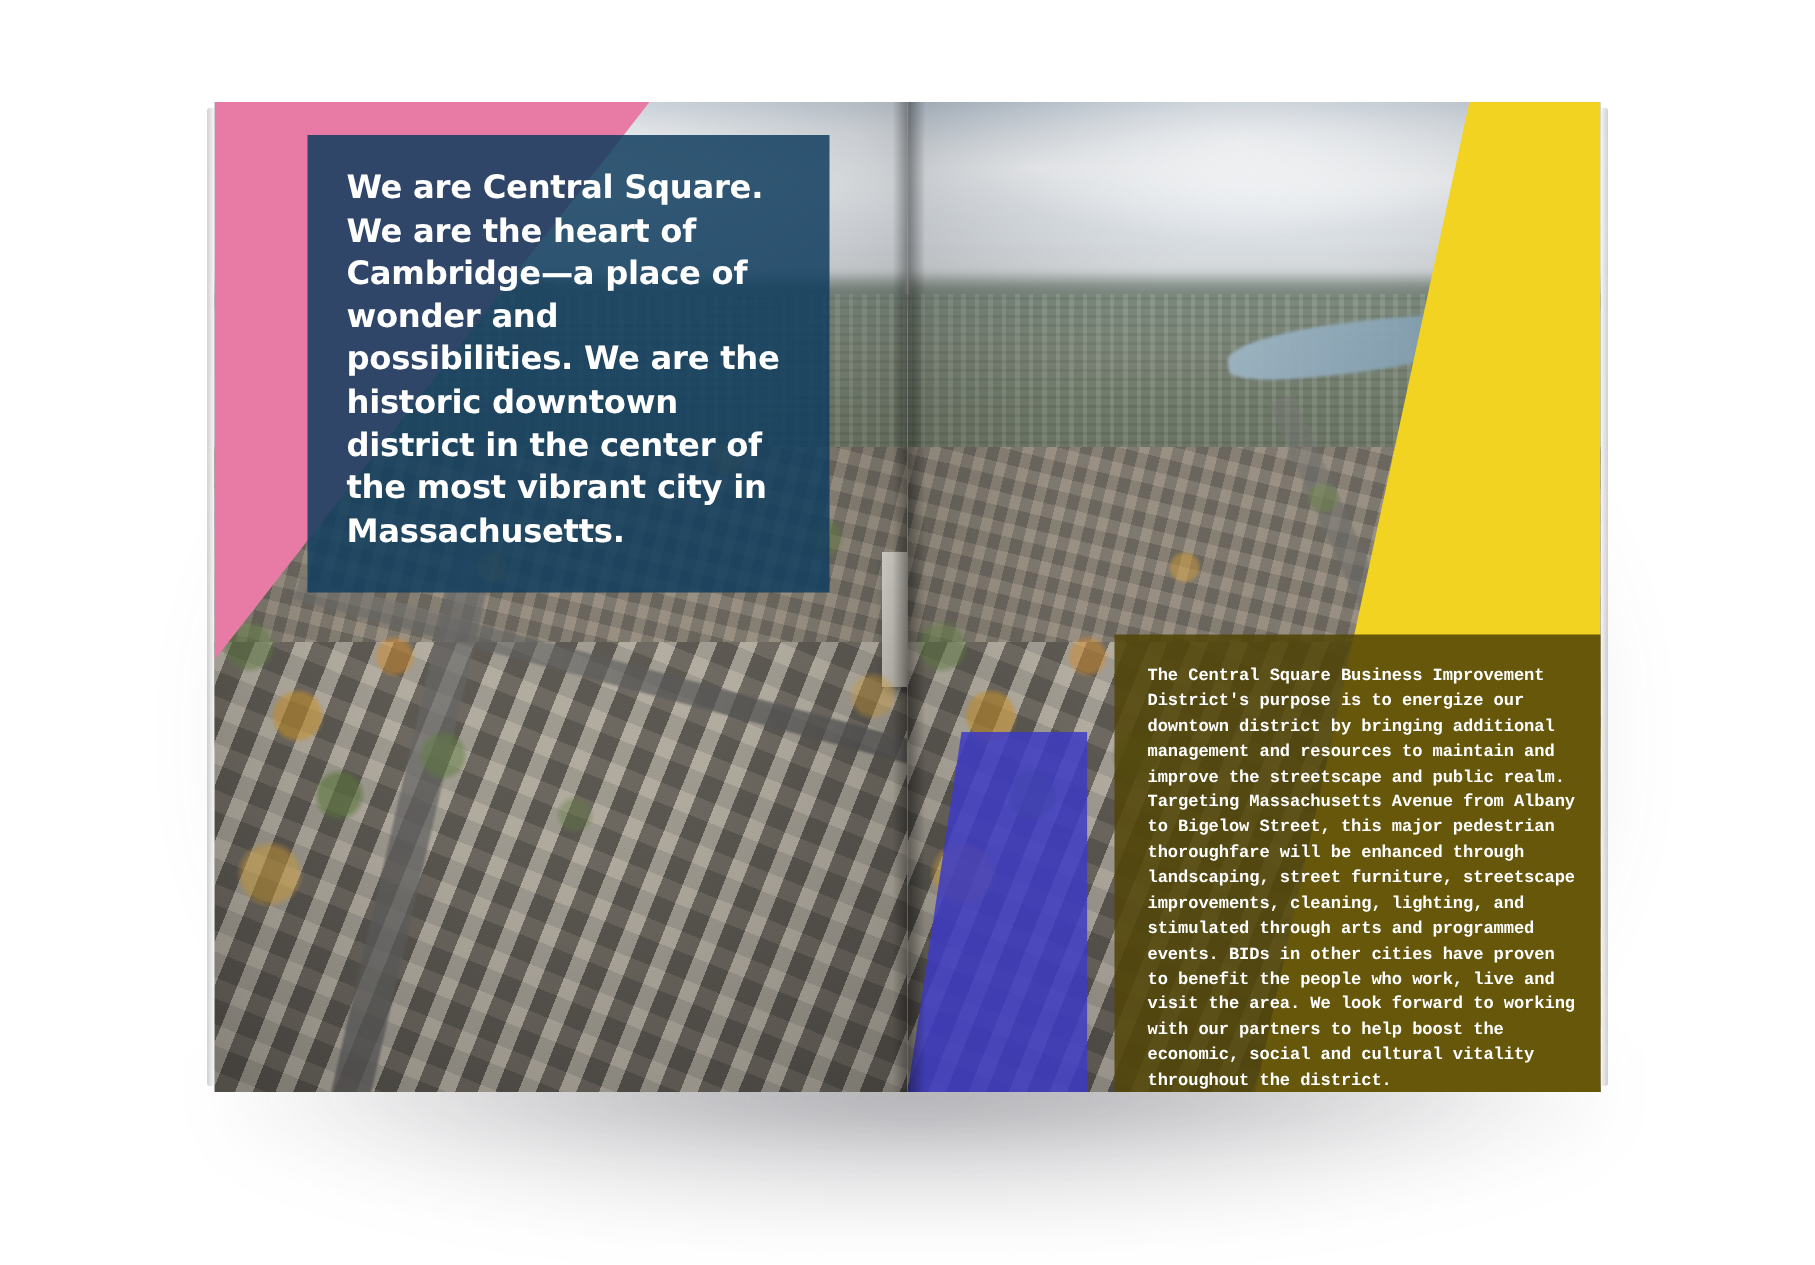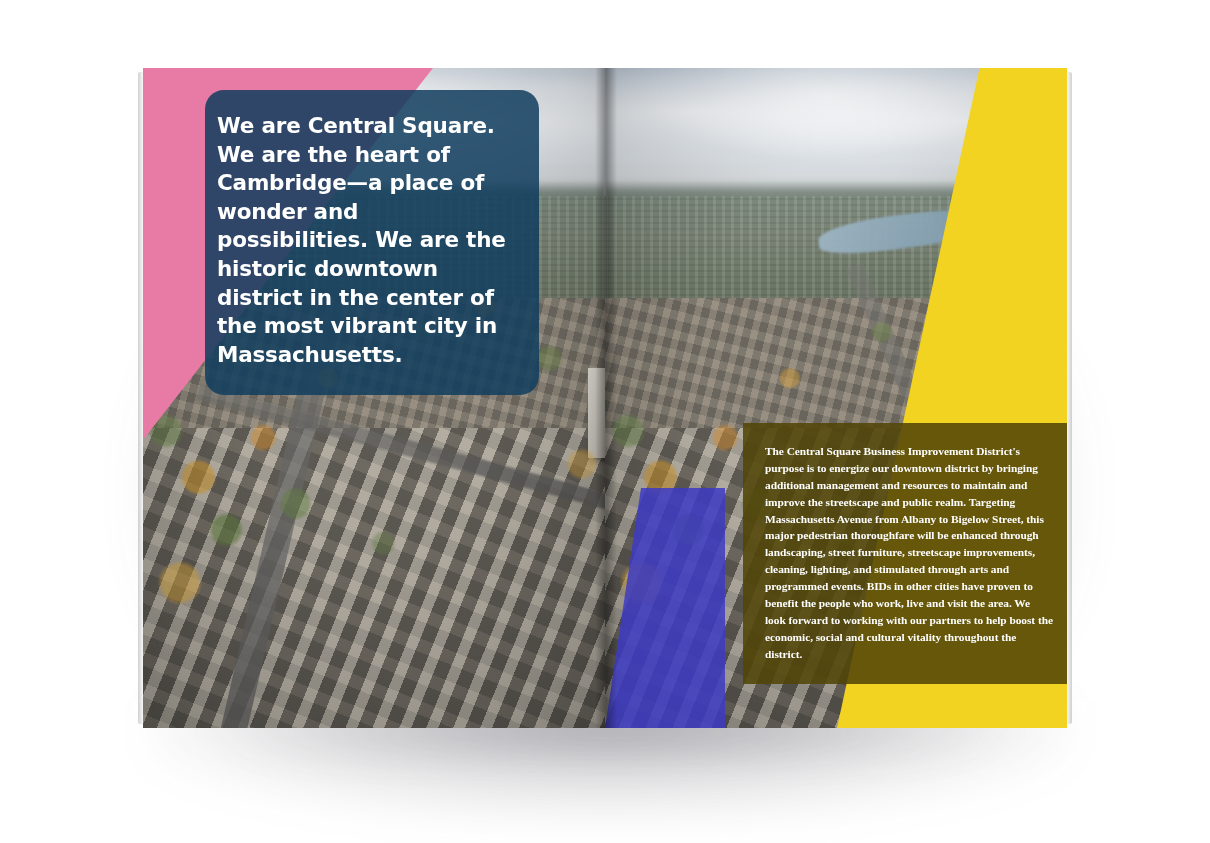--- a/index.html
+++ b/index.html
@@ -225,23 +225,22 @@
     opacity: 0.85;
     clip-path: polygon(30% 0, 100% 0, 100% 100%, 0 100%);
   }
 
   
   .headline-box {
     position: absolute;
     left: 62px;
     top: 22px;
     width: 296px;
-    padding: 22px 26px 26px 12px;
+    padding: 22px 26px 26px 26px;
     background: rgba(17, 62, 94, 0.86);
-    border-radius: 19px;
   }
   .headline-box p {
     margin: 0;
     color: #ffffff;
     font-family: "DejaVu Sans", sans-serif;
     font-weight: bold;
     font-size: 21.5px;
     line-height: 1.33;
     letter-spacing: -0.2px;
   }
@@ -251,21 +250,21 @@
     position: absolute;
     left: 138px;
     top: 355px;
     width: 288px;
     padding: 20px 22px 22px 22px;
     background: rgba(82, 70, 8, 0.88);
   }
   .body-box p {
     margin: 0;
     color: #ffffff;
-    font-family: Liberation Serif, serif;
+    font-family: Liberation Mono, monospace;
     font-weight: bold;
     font-size: 11.4px;
     line-height: 1.48;
     letter-spacing: -0.05px;
   }
 
   
   .gutter {
     position: absolute;
     left: 452px;

